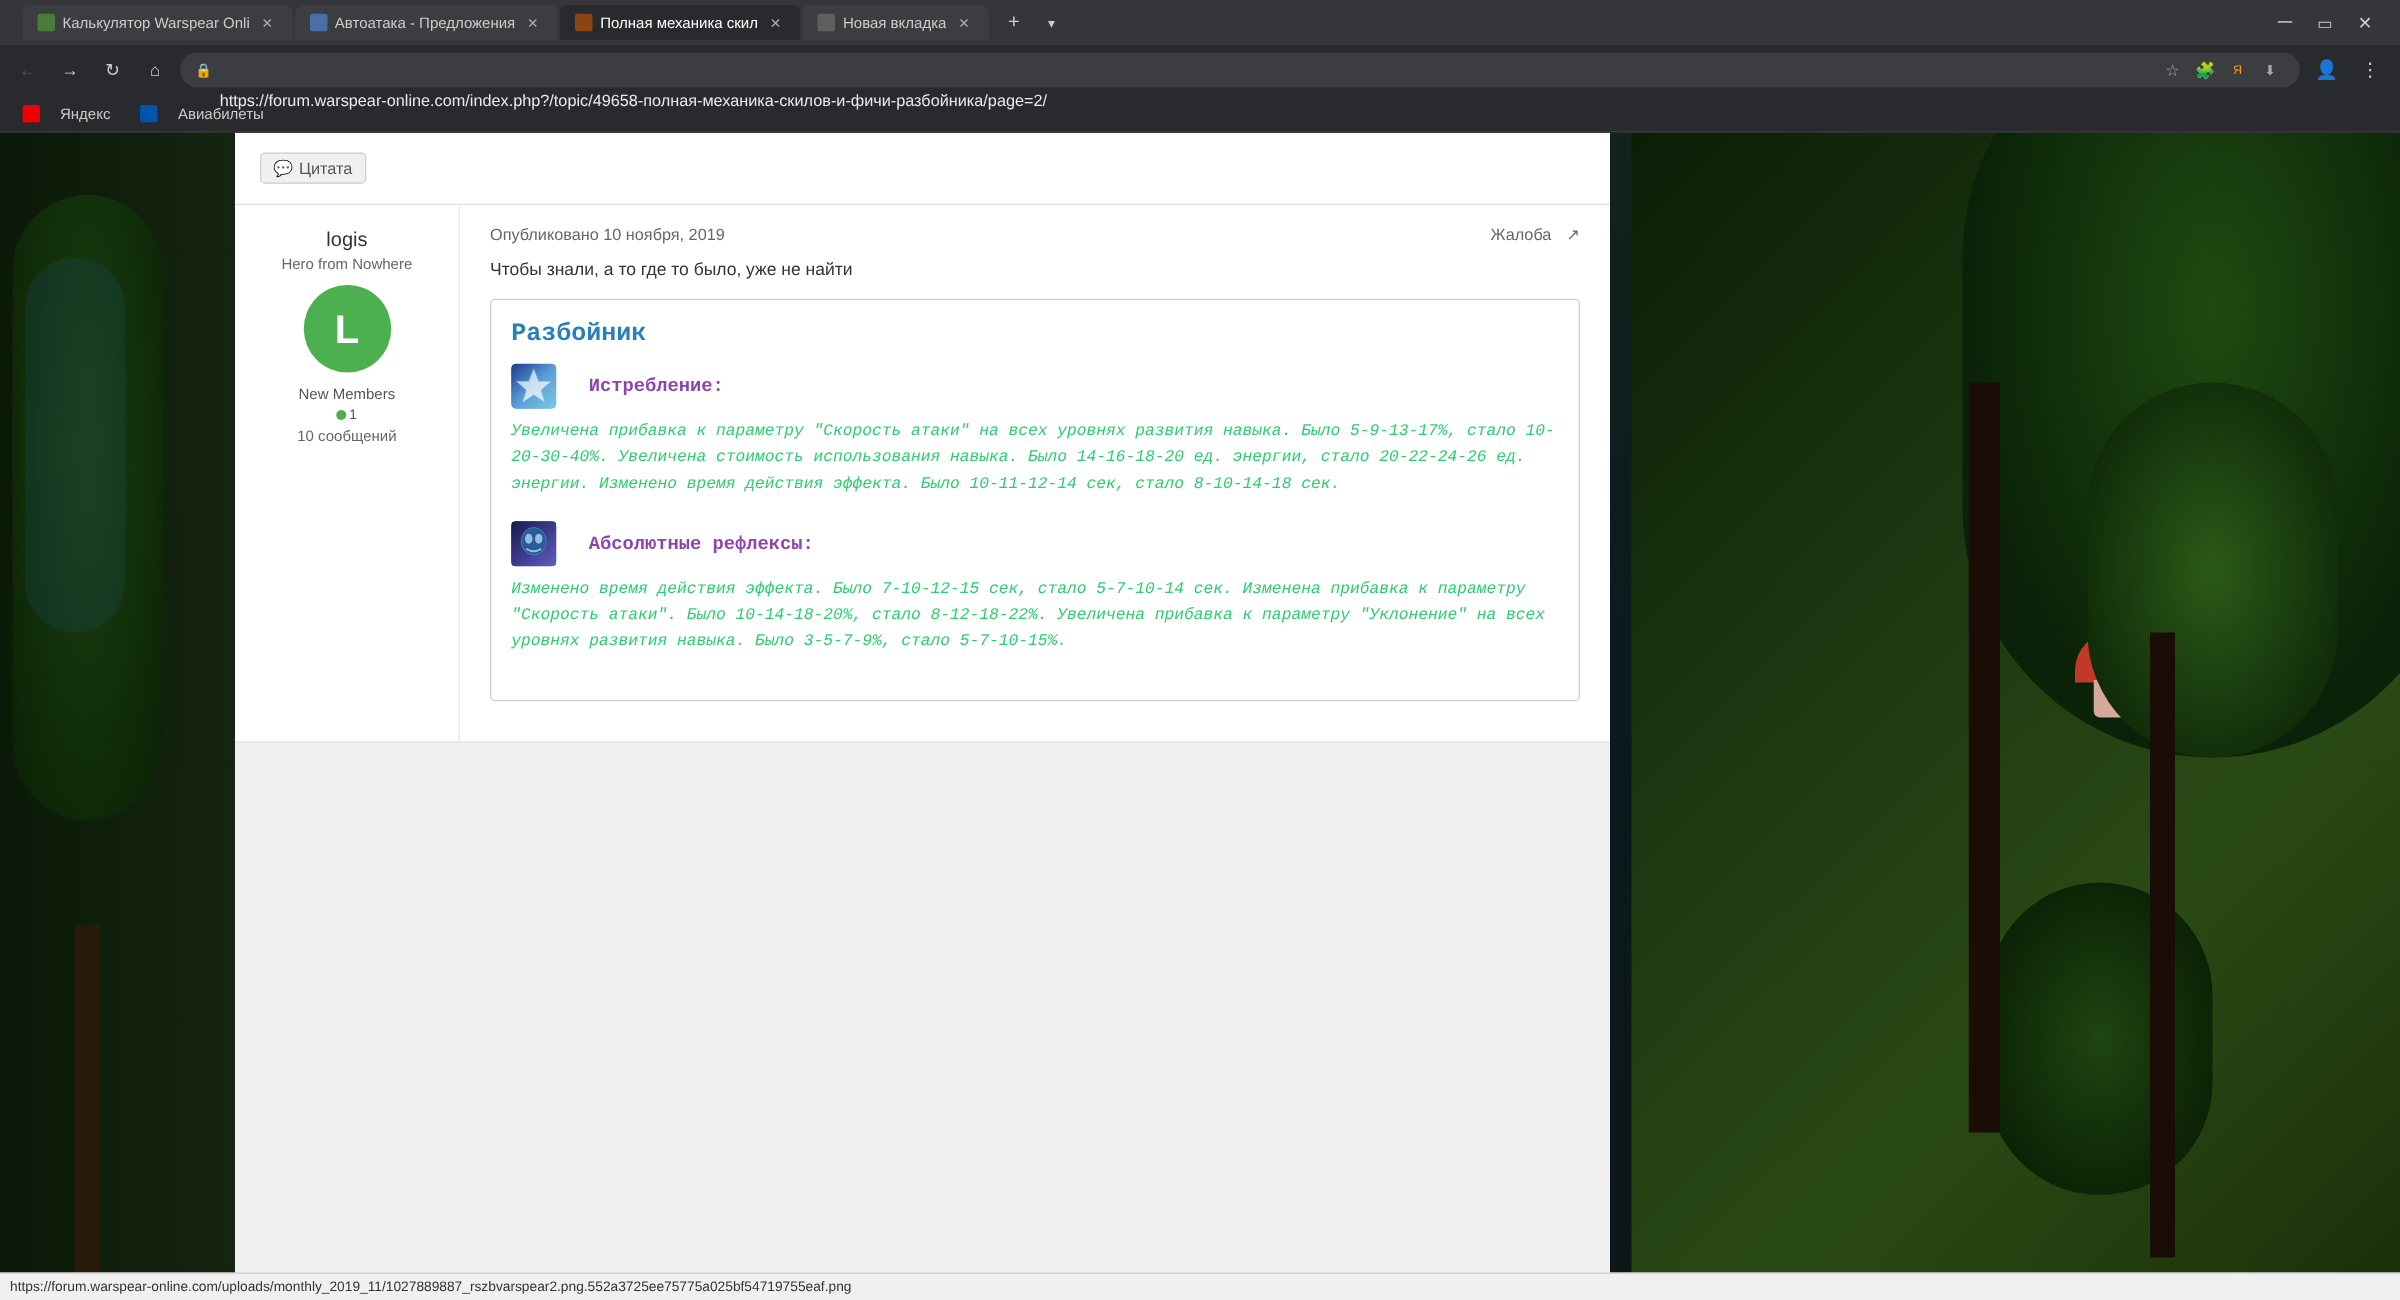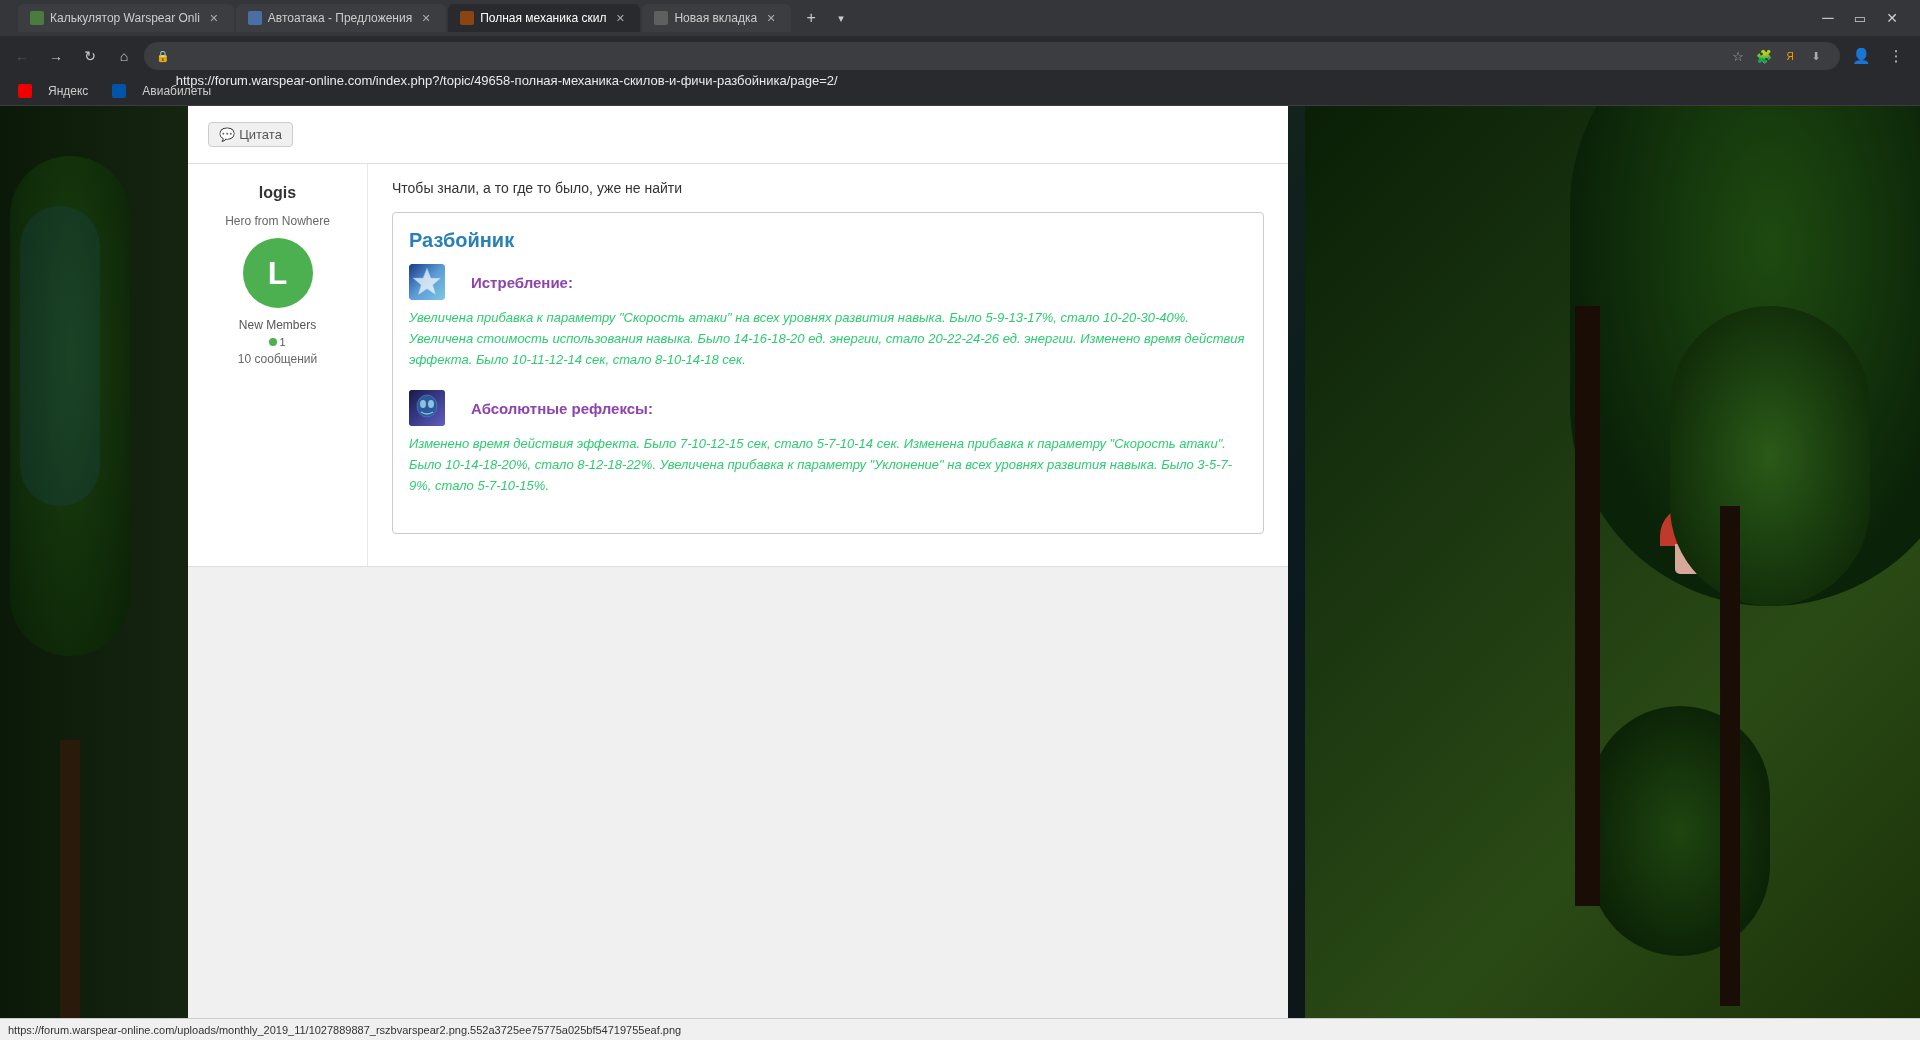--- a/index.html
+++ b/index.html
@@ -273,23 +273,23 @@
       border-right: 1px solid #e8e8e8;
     }
 
     .post-content-main {
       flex: 1;
       padding: 16px 24px;
     }
 
     .user-name {
       font-size: 16px;
-      font-weight: 700;
+      font-weight: 400;
       color: #333;
-      margin-bottom: 12px;
+      margin-bottom: 2px;
     }
 
     .user-title {
       font-size: 12px;
       color: #666;
       margin-bottom: 10px;
     }
 
     .user-avatar {
       width: 70px;
@@ -372,20 +372,21 @@
       margin-bottom: 16px;
     }
 
     
     .game-box {
       border: 1px solid #ccc;
       border-radius: 4px;
       padding: 16px;
       margin-bottom: 16px;
       background: #fff;
+      font-family: Liberation Mono, monospace;
     }
 
     .class-title {
       font-size: 20px;
       font-weight: bold;
       color: #2980b9;
       margin-bottom: 12px;
     }
 
     .skill-section {
@@ -613,20 +614,27 @@
           <div class="user-pip">
             <div class="pip-dot"></div>
             <span class="pip-number">1</span>
           </div>
 
           <div class="post-count">10 сообщений</div>
         </div>
 
         <div class="post-content-main">
 
+          <div class="post-meta">
+            <span class="post-date">Опубликовано 10 ноября, 2019</span>
+            <div class="post-actions">
+              <a class="action-link">Жалоба</a>
+              <span class="share-icon">↗</span>
+            </div>
+          </div>
 
           <div class="post-intro">Чтобы знали, а то где то было, уже не найти</div>
 
           <div class="game-box">
 
             <div class="class-title">Разбойник</div>
 
             <div class="skill-section">
               <div class="skill-header">
                 <div class="skill-icon extermination">

